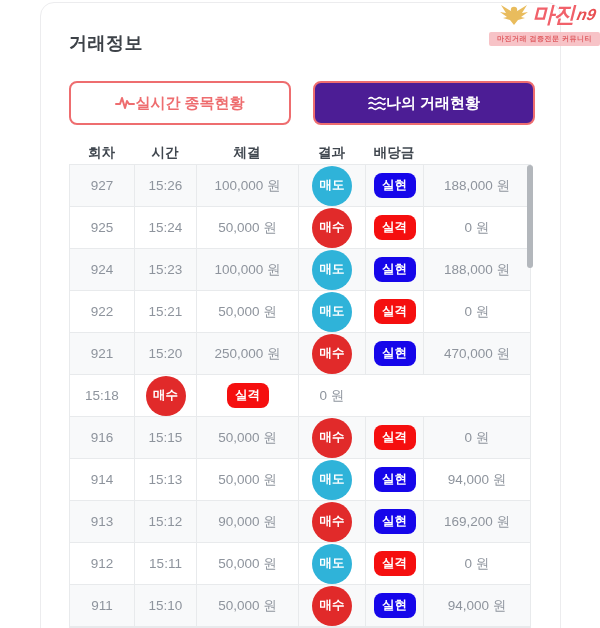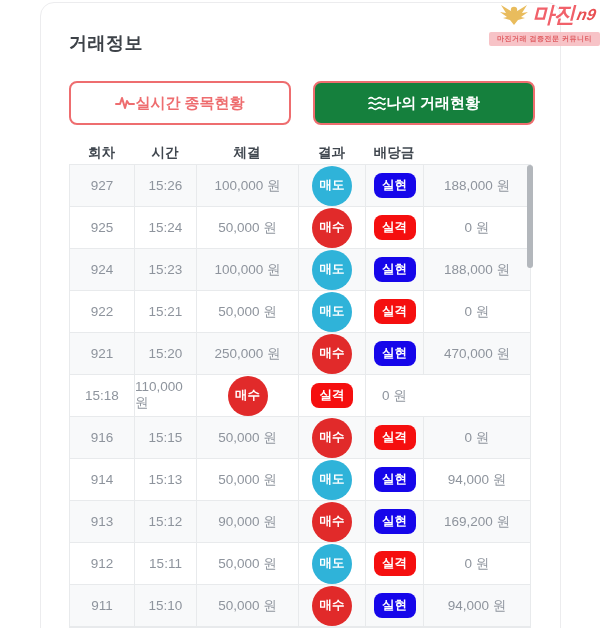--- a/index.html
+++ b/index.html
@@ -21,21 +21,21 @@
     font-size:7px; font-weight:700; letter-spacing:.5px; padding:2px 8px; border-radius:2px; }
 
   
   .page-title { position:absolute; left:28px; top:28px; font-size:18px; font-weight:700;
     color:#3d4248; letter-spacing:.5px; }
 
   .tab-btns { position:absolute; left:28px; top:78px; display:flex; gap:22px; }
   .btn { width:222px; height:44px; border-radius:8px; display:flex; align-items:center;
     justify-content:center; gap:0; font-size:15px; font-weight:700; cursor:pointer; }
   .btn-outline { background:#fff; border:2px solid #ee6d6f; color:#ee6d6f; }
-  .btn-filled { background:#15803d; border:2px solid #ee6d6f; color:#fff;font-family:Liberation Serif, serif; }
+  .btn-filled { background:#4c1d95; border:2px solid #ee6d6f; color:#fff; }
 
   
   .thead { position:absolute; left:28px; top:139px; width:462px; height:22px;
     display:grid; grid-template-columns:65px 62px 102px 67px 58px 108px; }
   .thead .th { display:flex; align-items:center; justify-content:center;
     font-size:13.5px; font-weight:700; color:#40474f; }
 
   .tbody { position:absolute; left:28px; top:161px; width:462px;
     border:1px solid #e8eaec; background:#fff; }
   .tr { display:grid; grid-template-columns:64px 62px 102px 67px 58px 107px; height:42px;
@@ -156,21 +156,20 @@
       <span class="badge-circle buy">매수</span>
     </div>
     <div class="td">
       <span class="badge-rect win">실현</span>
     </div>
     <div class="td">470,000 원</div>
   </div>
 
   <div class="tr">
     <div class="td">15:18</div>
-    <div class="td">110,000 원</div>
     <div class="td">
       <span class="badge-circle buy">매수</span>
     </div>
     <div class="td">
       <span class="badge-rect lose">실격</span>
     </div>
     <div class="td">0 원</div>
   </div>
 
   <div class="tr odd">

